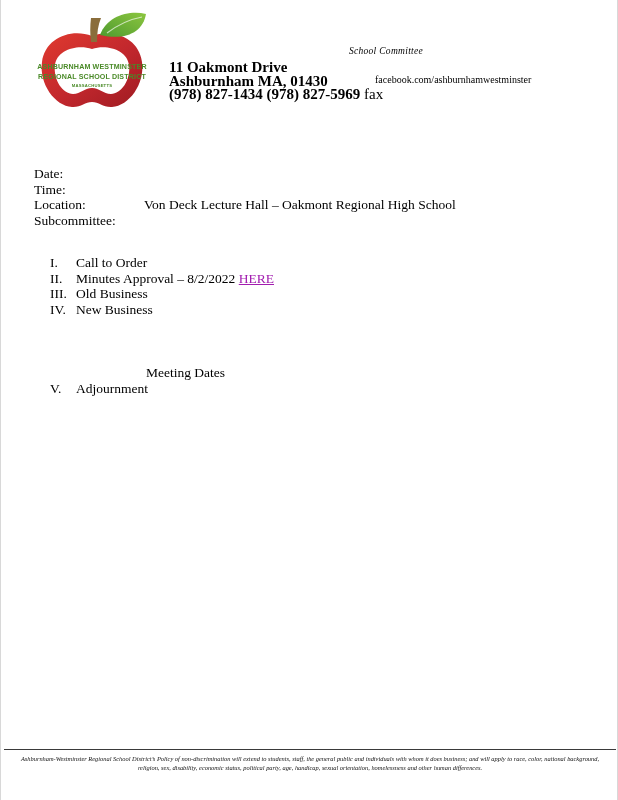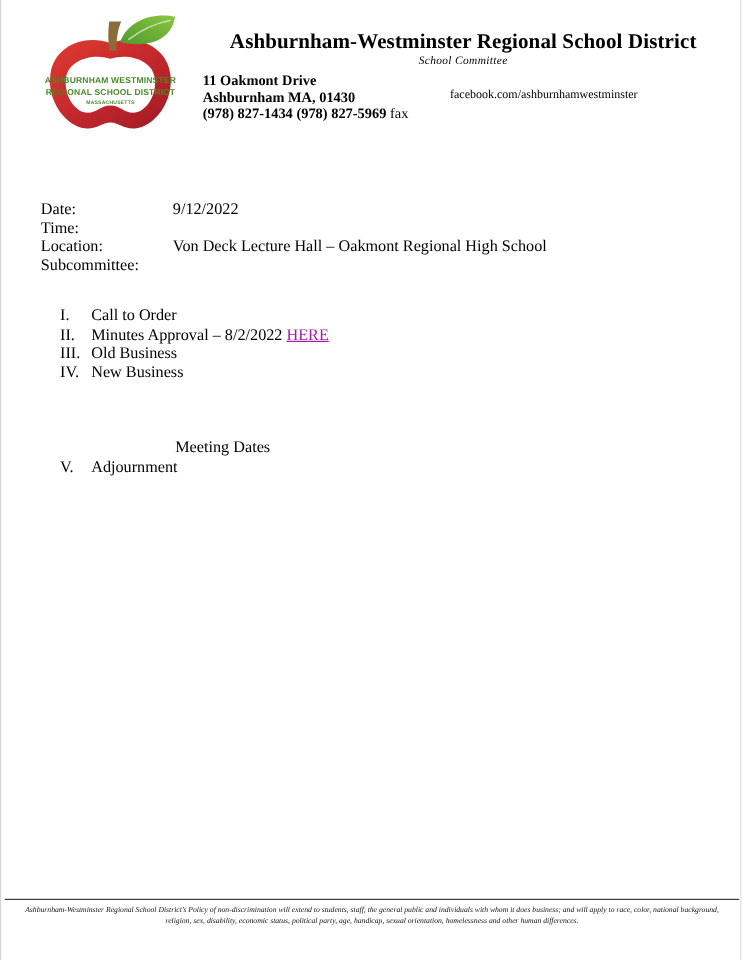--- a/index.html
+++ b/index.html
@@ -62,21 +62,21 @@
     font-size: 9.5px;
     letter-spacing: 0.3px;
   }
 
   .address-block {
     position: absolute;
     left: 168px;
     top: 61px;
     font-family: "Liberation Serif", serif;
     font-weight: bold;
-    font-size: 12px;
+    font-size: 15px;
     line-height: 13.5px;
   }
   .address-block .line { white-space: nowrap; }
   .fax-word { font-weight: normal; }
 
   .web-block {
     position: absolute;
     left: 374px;
     top: 72px;
     font-family: "Liberation Serif", serif;
@@ -209,41 +209,39 @@
 
         <path d="M71 27 C 78 8, 100 2, 117 6 C 114 24, 97 33, 71 27 Z" fill="url(#leafGrad)"></path>
         <path d="M78 25 C 90 16, 102 11, 113 9" stroke="#ffffff" stroke-width="1.2" fill="none" opacity="0.65"></path>
 
         <text x="63" y="61" text-anchor="middle" font-family="Liberation Sans, sans-serif" font-size="7.1" font-weight="bold" fill="#4a8a28" letter-spacing="0.15">ASHBURNHAM WESTMINSTER</text>
         <text x="63" y="71" text-anchor="middle" font-family="Liberation Sans, sans-serif" font-size="7.1" font-weight="bold" fill="#4a8a28" letter-spacing="0.15">REGIONAL SCHOOL DISTRICT</text>
         <text x="63" y="78.5" text-anchor="middle" font-family="Liberation Sans, sans-serif" font-size="4.2" font-weight="bold" fill="#4a8a28" letter-spacing="0.2">MASSACHUSETTS</text>
       </svg>
     </div>
 
-    <div class="district-title">Ashburnham-Westminster Regional School District</div>
 
     <div class="school-committee">School Committee</div>
 
     <div class="address-block">
       <div class="line">11 Oakmont Drive</div>
       <div class="line">Ashburnham MA, 01430</div>
       <div class="line"><span>(978) 827-1434 (978) 827-5969</span><span class="fax-word">&nbsp;</span><span class="fax-word">fax</span></div>
     </div>
 
     <div class="web-block">
       <div class="fb-url">facebook.com/ashburnhamwestminster</div>
     </div>
 
   </div>
 
   <div class="details">
 
     <div class="detail-row">
       <span class="detail-label">Date:</span>
-      <span class="detail-value">9/12/2022</span>
     </div>
 
     <div class="detail-row">
       <span class="detail-label">Time:</span>
     </div>
 
     <div class="detail-row">
       <span class="detail-label">Location:</span>
       <span class="detail-value">Von Deck Lecture Hall – Oakmont Regional High School</span>
     </div>

